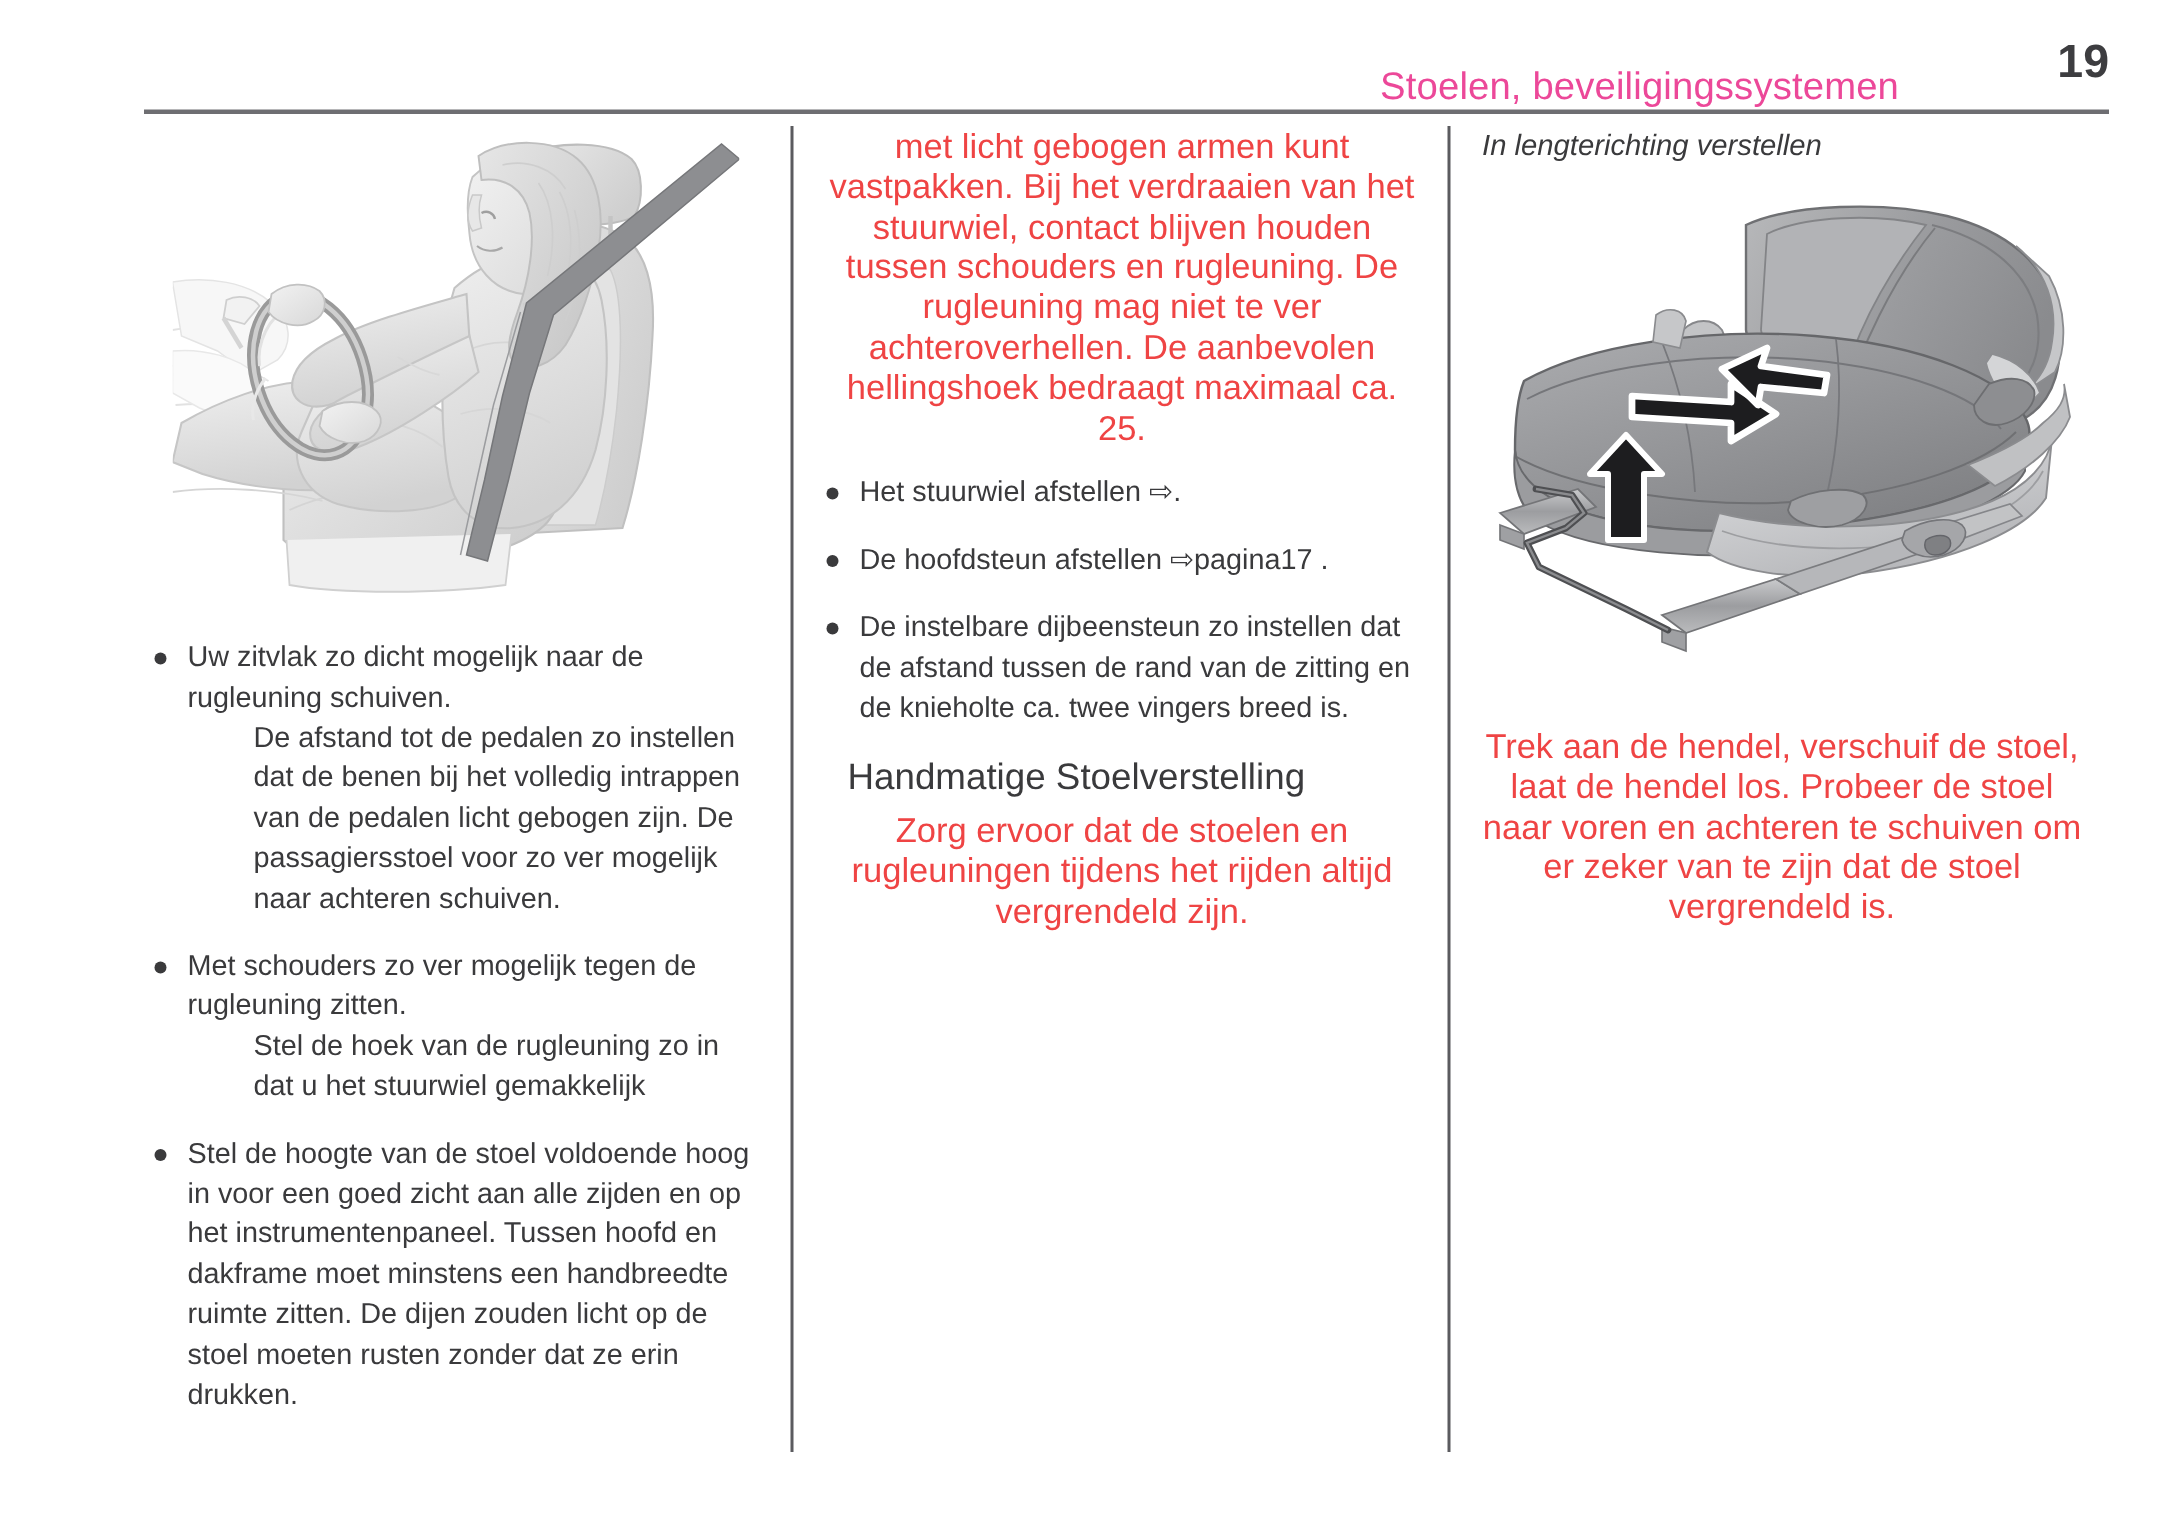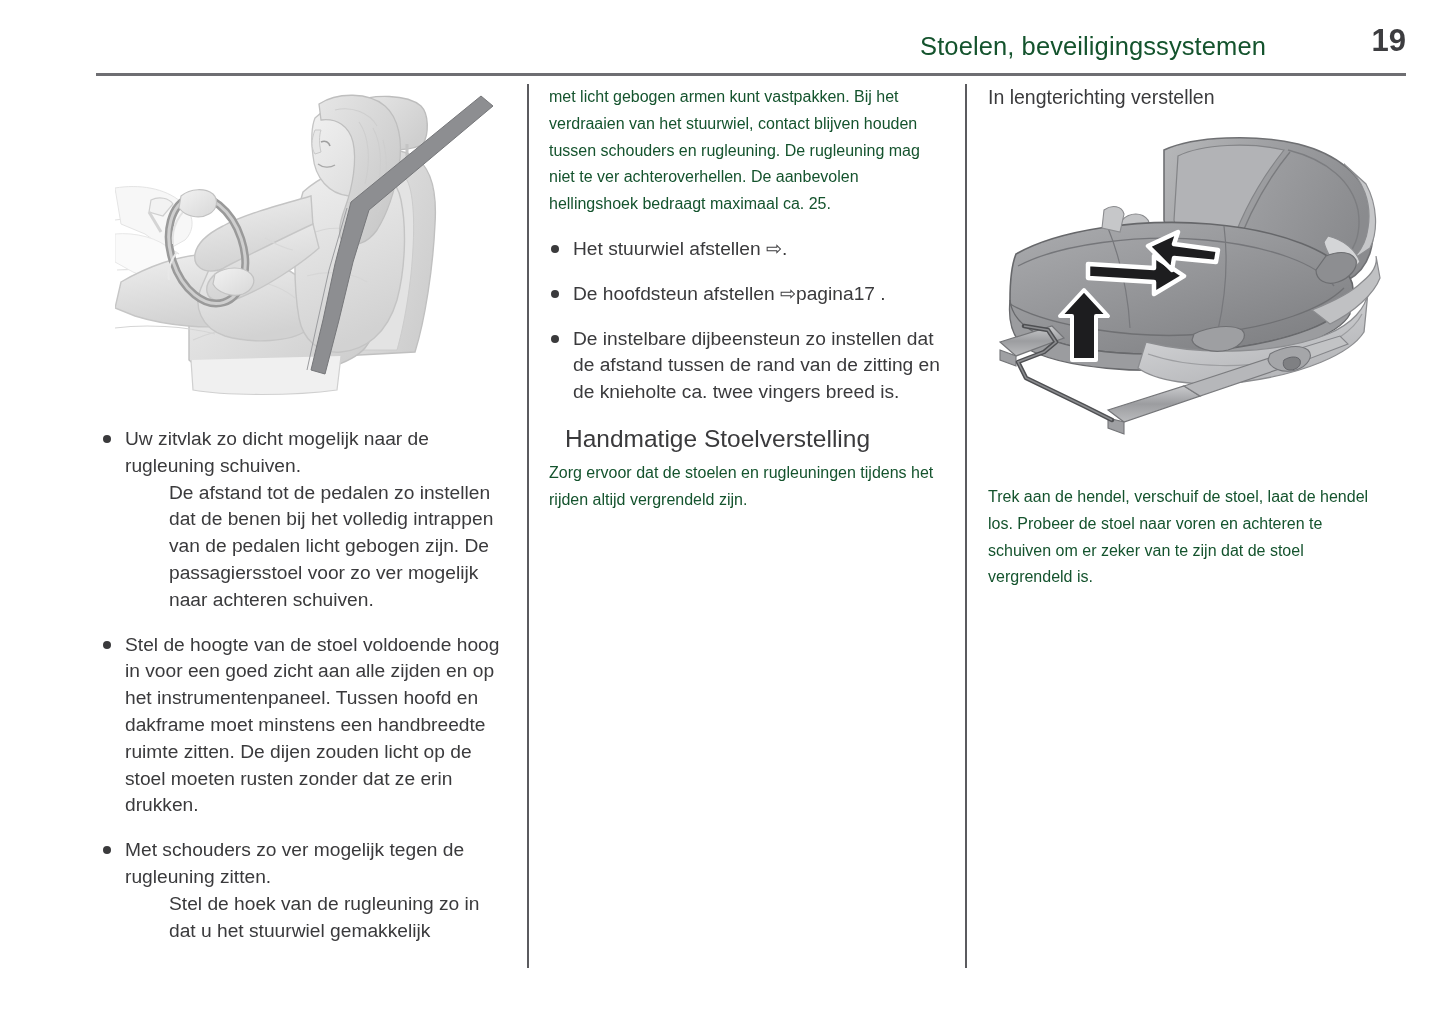--- a/index.html
+++ b/index.html
@@ -20,24 +20,24 @@
   .page-header {
     position: absolute;
     left: 96px;
     top: 28px;
     width: 1310px;
     height: 46px;
   }
   .header-title {
     position: absolute;
     right: 140px;
-    top: 4px;
+    top: 16px;
     font-size: 25.5px;
     font-weight: normal;
-    color: #14532d;
+    color: #ec4899;
     letter-spacing: 0.1px;
     white-space: nowrap;
   }
   .header-pageno {
     position: absolute;
     right: 0;
     top: -5px;
     font-size: 31px;
     font-weight: bold;
     color: #3d3d40;
@@ -66,37 +66,39 @@
   .column {
     position: absolute;
     top: 84px;
   }
   .col-1 { left: 101px;  width: 400px; }
   .col-2 { left: 549px;  width: 398px; }
   .col-3 { left: 988px;  width: 400px; }
 
   
   .body-text {
-    font-size: 16px;
+    font-size: 23px;
     line-height: 26.8px;
-    color: #14532d;
+    color: #ef4444;
+    text-align: center;
   }
   .section-heading {
     font-size: 24.5px;
     line-height: 30px;
     color: #3a3a3c;
     font-weight: normal;
     margin: 0 0 6px 16px;
   }
   .sub-heading {
     font-size: 19.5px;
     line-height: 26px;
     color: #3a3a3c;
     font-weight: normal;
     margin: 0;
+    font-style: italic;
   }
 
   
   ul.bullets {
     list-style: none;
     margin: 0;
     padding: 0;
   }
   ul.bullets > li {
     position: relative;
@@ -257,25 +259,25 @@
   </div>
 
   <div class="spacer-after-illus-1"></div>
 
   <ul class="bullets">
     <li>
       <div class="para">Uw zitvlak zo dicht mogelijk naar de rugleuning schuiven.</div>
       <div class="para">De afstand tot de pedalen zo instellen dat de benen bij het volledig intrappen van de pedalen licht gebogen zijn. De passagiersstoel voor zo ver mogelijk naar achteren schuiven.</div>
     </li>
     <li>
-      <div class="para">Stel de hoogte van de stoel voldoende hoog in voor een goed zicht aan alle zijden en op het instrumentenpaneel. Tussen hoofd en dakframe moet minstens een handbreedte ruimte zitten. De dijen zouden licht op de stoel moeten rusten zonder dat ze erin drukken.</div>
-    </li>
-    <li>
       <div class="para">Met schouders zo ver mogelijk tegen de rugleuning zitten.</div>
       <div class="para">Stel de hoek van de rugleuning zo in dat u het stuurwiel gemakkelijk</div>
+    </li>
+    <li>
+      <div class="para">Stel de hoogte van de stoel voldoende hoog in voor een goed zicht aan alle zijden en op het instrumentenpaneel. Tussen hoofd en dakframe moet minstens een handbreedte ruimte zitten. De dijen zouden licht op de stoel moeten rusten zonder dat ze erin drukken.</div>
     </li>
   </ul>
 </div>
 
 <div class="column col-2">
 
   <div class="body-text" style="margin-bottom:18px;">met licht gebogen armen kunt vastpakken. Bij het verdraaien van het stuurwiel, contact blijven houden tussen schouders en rugleuning. De rugleuning mag niet te ver achteroverhellen. De aanbevolen hellingshoek bedraagt maximaal ca. 25.</div>
 
   <ul class="bullets">
     <li>

